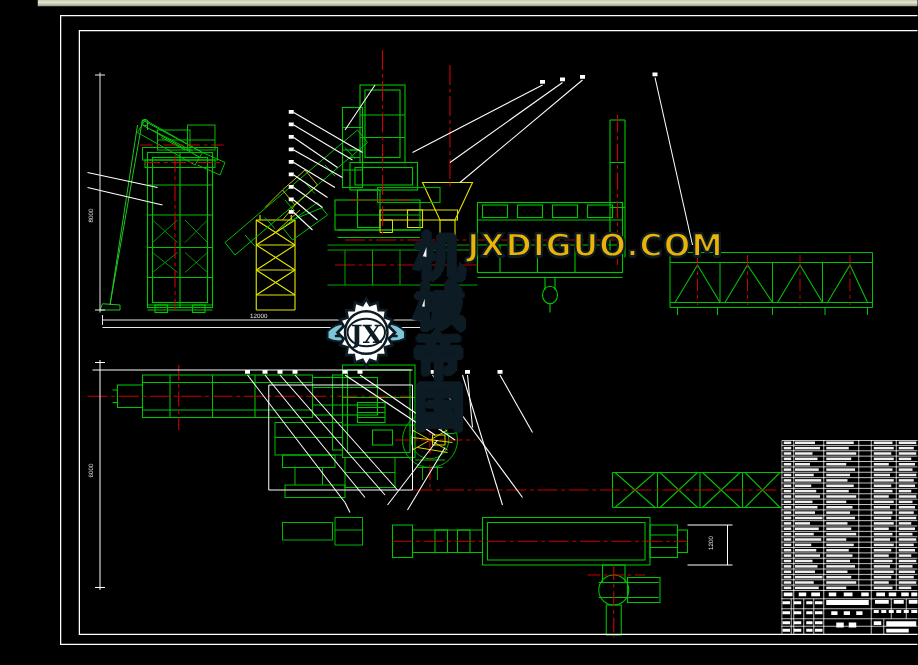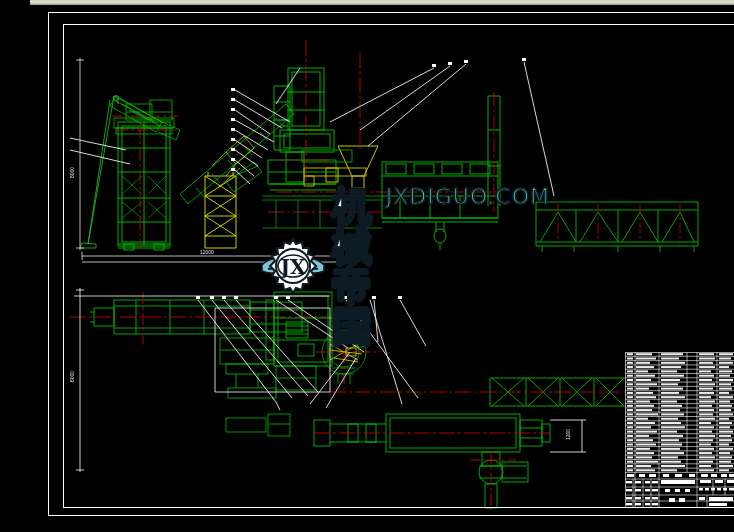--- a/index.html
+++ b/index.html
@@ -17,21 +17,21 @@
   .wm{position:absolute;left:230px;top:232px;width:290px;height:68px;
       display:flex;align-items:center;pointer-events:none;}
   .wm-logo{width:66px;height:62px;flex:0 0 auto;position:relative;margin-right:4px;}
   .wm-text{flex:1 1 auto;display:flex;flex-direction:row;justify-content:center;
            margin-left:2px;}
   .wm-cn{font-size:40px;line-height:40px;font-weight:bold;color:#f2f6f8;
          letter-spacing:2px;
          -webkit-text-stroke:2px #0d1b24;
          text-shadow:0 2px 0 #0d1b24,2px 0 0 #0d1b24,0 -2px 0 #0d1b24,-2px 0 0 #0d1b24;
          font-family:"DejaVu Sans",sans-serif;}
-  .wm-en{font-size:22px;line-height:20px;font-weight:normal;color:#5eead4;
+  .wm-en{font-size:25px;line-height:20px;font-weight:bold;color:#eab308;
          letter-spacing:1px;margin-top:1px;
          -webkit-text-stroke:1.5px #0d1b24;
          text-shadow:0 1px 0 #0d1b24,1px 0 0 #0d1b24,0 -1px 0 #0d1b24,-1px 0 0 #0d1b24;
          font-family:"DejaVu Sans",sans-serif;}
   .tb{position:absolute;left:595px;top:352px;width:112px;height:156px;}
 </style>
 </head>
 <body>
 
 <div id="stage">

